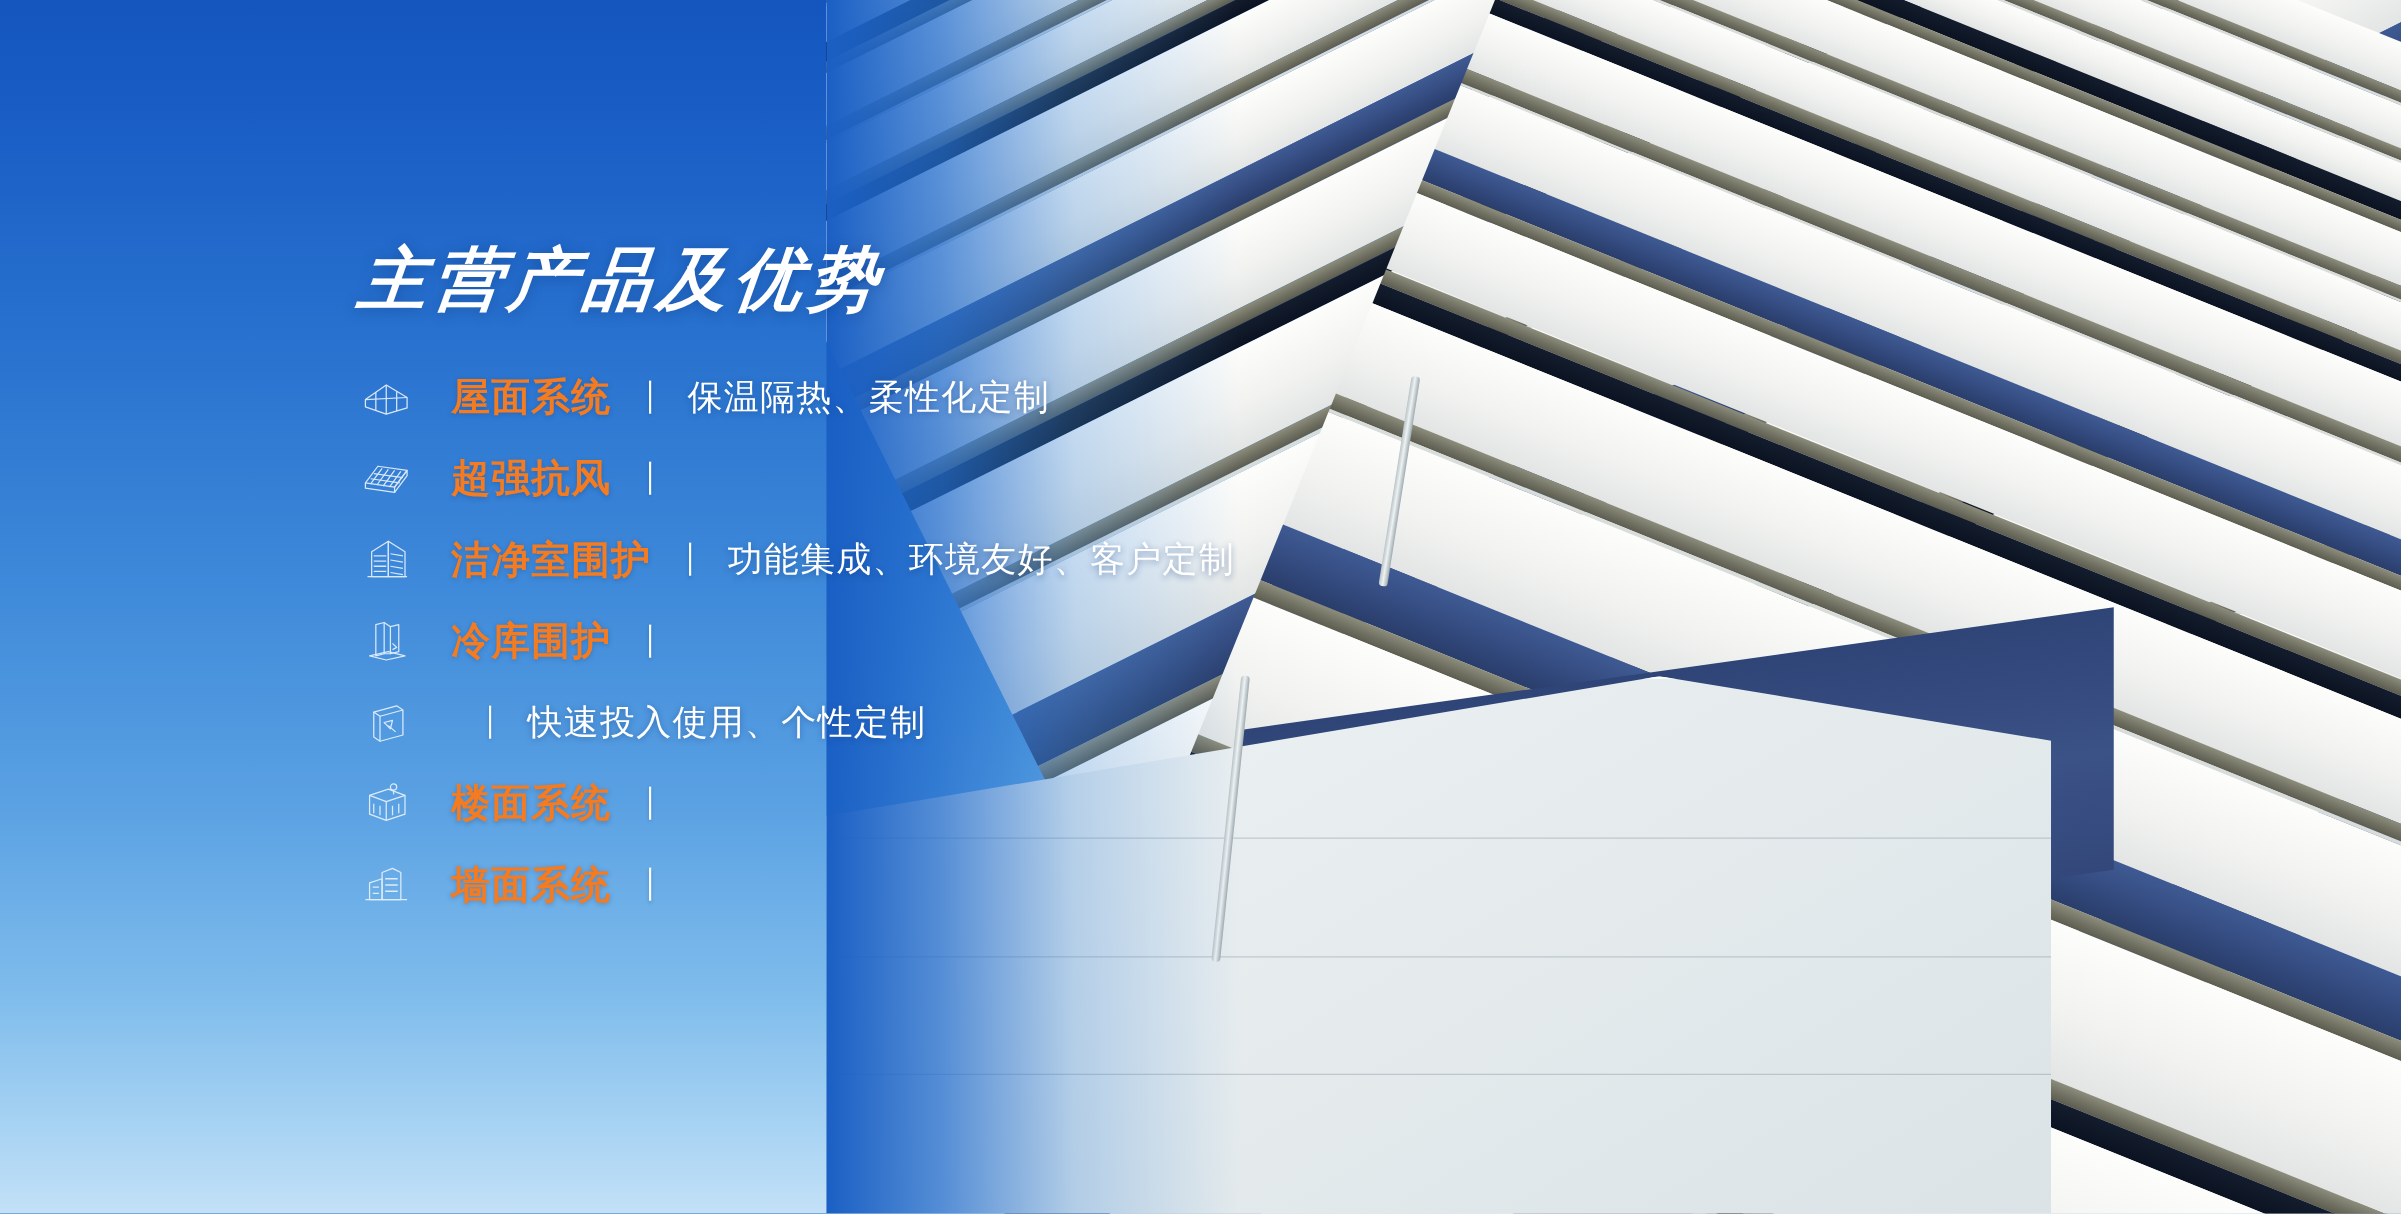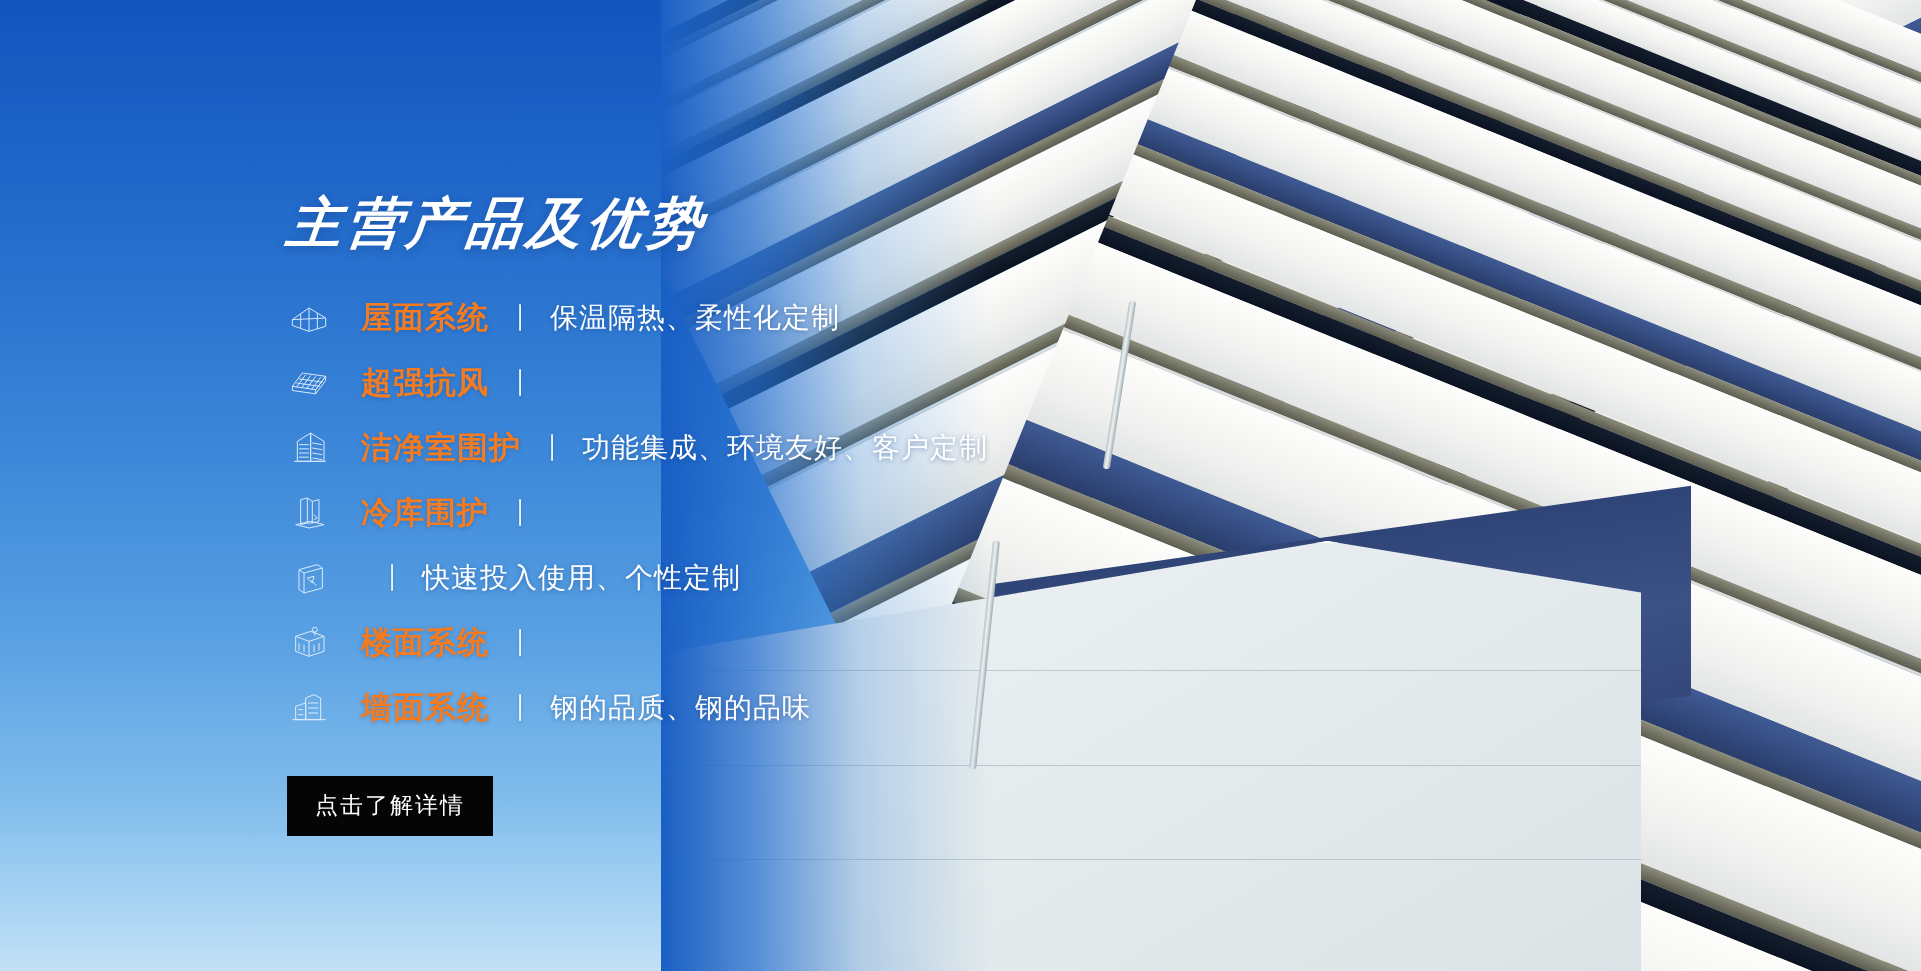--- a/index.html
+++ b/index.html
@@ -389,20 +389,18 @@
           <svg viewBox="0 0 48 48" fill="none" stroke="#e8f1fb" stroke-width="1.2" stroke-linejoin="round">
             <path d="M20 12 L30 8 L38 12 L38 38 L20 38 Z"></path>
             <path d="M8 22 L20 18 L20 38 L8 38 Z"></path>
             <path d="M23 18 L35 18 M23 24 L35 24 M23 30 L35 30"></path>
             <path d="M11 26 L17 26 M11 32 L17 32"></path>
             <path d="M4 38 L44 38"></path>
           </svg>
         </span>
         <span class="rtitle">墙面系统</span>
         <span class="sep">丨</span>
-        <span class="rdesc">钢的品质、钢的品味</span>
       </li>
 
     </ul>
 
-    <button class="cta">点击了解详情</button>
   </div>
 </div>
 
 </body></html>

